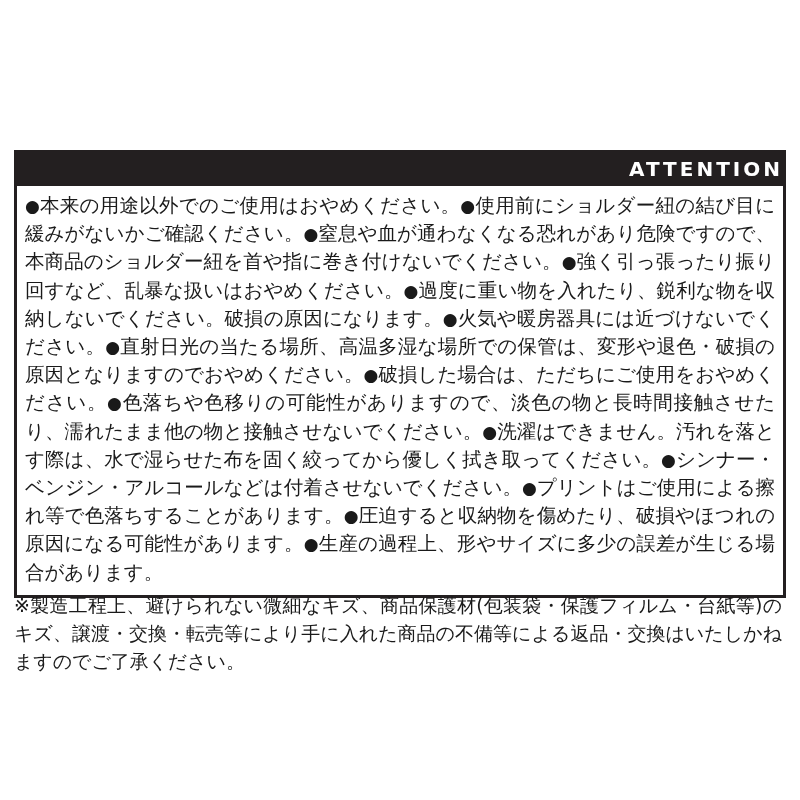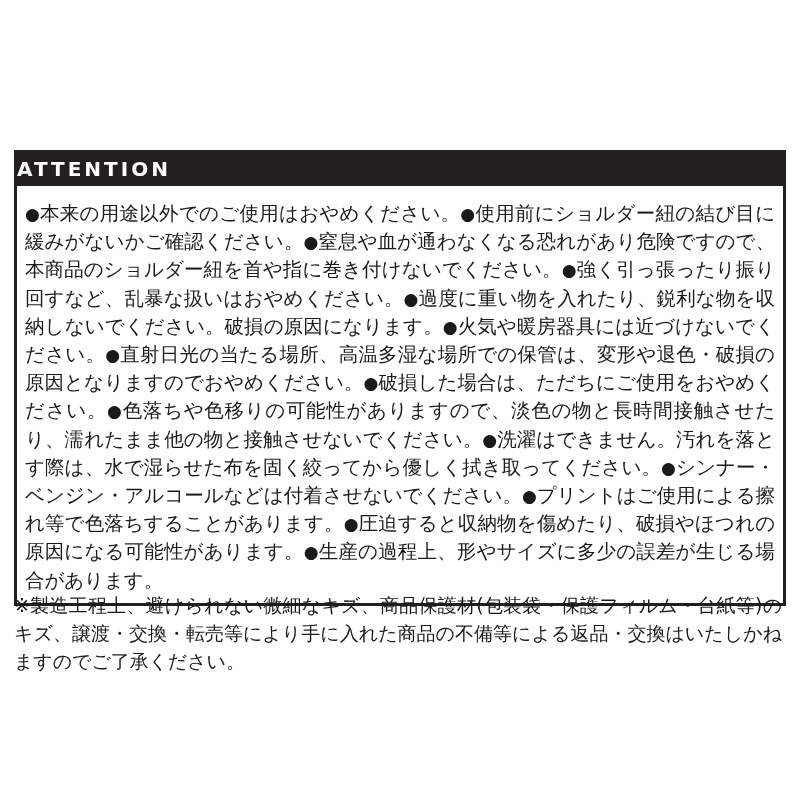--- a/index.html
+++ b/index.html
@@ -25,30 +25,30 @@
     left: 14px;
     top: 150px;
     width: 772px;
     border: 3px solid #231f20;
     box-sizing: border-box;
     background: #ffffff;
   }
   .attention-header {
     background: #231f20;
     color: #ffffff;
-    text-align: left;
+    text-align: right;
     font-size: 20px;
     font-weight: bold;
     letter-spacing: 3px;
     line-height: 28px;
     padding: 2px 0 3px 0;
     font-family: "DejaVu Sans", "Liberation Sans", sans-serif;
   }
   .attention-body {
-    padding: 14px 8px 8px 8px;
+    padding: 6px 8px 8px 8px;
     font-size: 19.5px;
     line-height: 28.2px;
     text-align: justify;
     text-justify: inter-character;
     letter-spacing: -0.1px;
     color: #1a1a1a;
   }
   .attention-body .bullet {
     font-size: 17px;
     line-height: 1;

